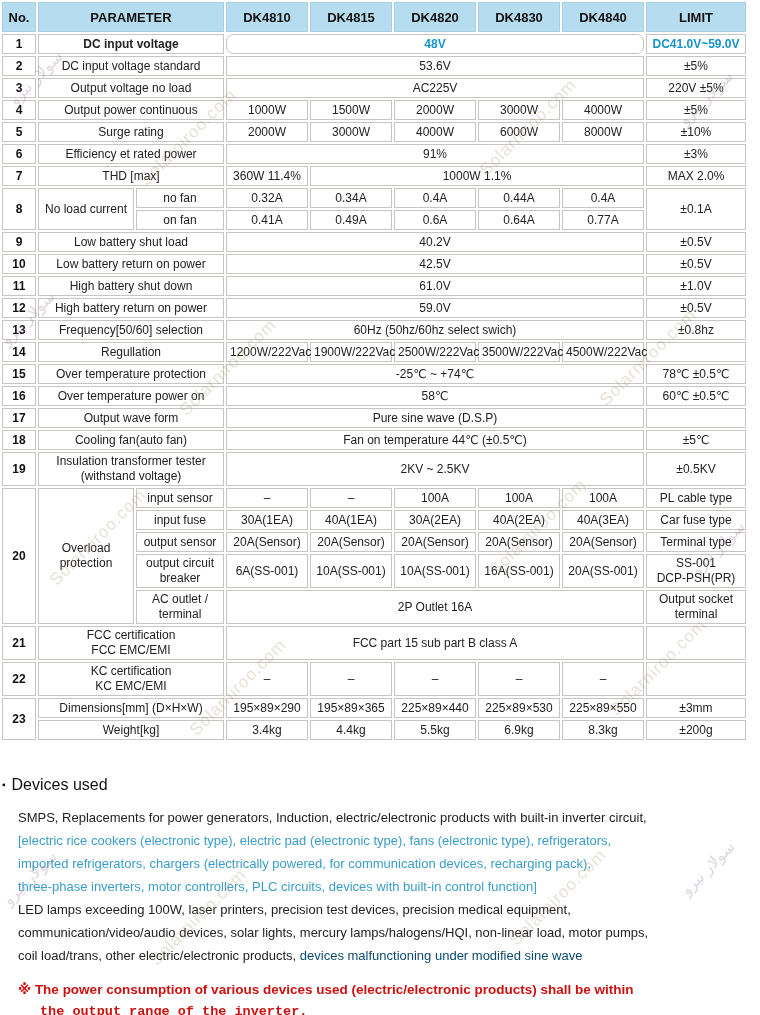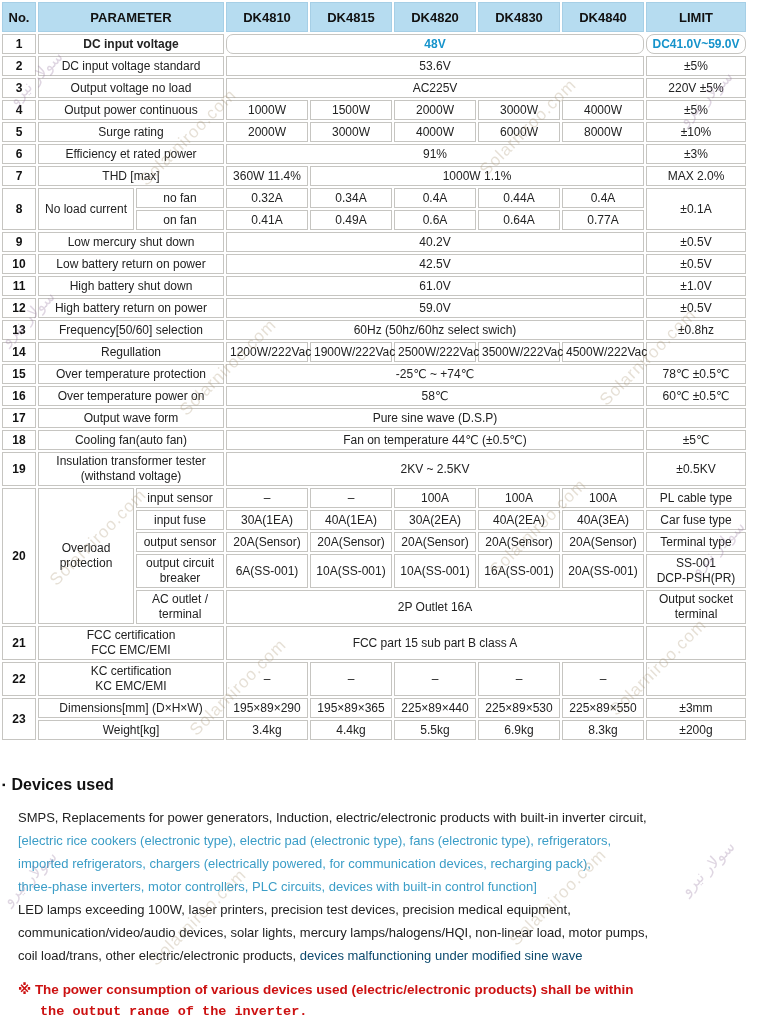--- a/index.html
+++ b/index.html
@@ -27,24 +27,24 @@
     background:#ffffff;
   }
   td.no{background:#ffffff;font-weight:bold;color:#111;}
   td.param{background:#e9e8e4;text-align:left;padding-left:6px;color:#222;}
   td.sub{background:#e9e8e4;text-align:left;padding-left:6px;color:#222;}
   td.val{background:#ffffff;}
   td.limit{background:#ffffff;}
   td.pre{white-space:pre-line;line-height:14px;}
   .accent{color:#1593cb;font-weight:bold;}
   td.v-accent{background:#edf6fa;border-radius:7px;}
-  td.l-accent{background:#d8eff7;border-radius:8px;}
+  td.l-accent{background:#d8eff7;}
   
   .devices{margin:34px 0 0 0;padding:0 6px 0 2px;}
-  .devices-heading{font-size:16px;font-weight:bold;color:#111;margin:0 0 12px 0;}
+  .devices-heading{font-size:16px;font-weight:normal;color:#111;margin:0 0 12px 0;}
   .bullet-sq{font-size:10px;vertical-align:2px;margin-right:6px;color:#111;}
   .devices-body{font-size:13px;line-height:23px;color:#222;margin-left:16px;}
   .t-blue{color:#3b9dc7;}
   .t-green{color:#0c4a6e;}
   .warning{font-size:13.5px;line-height:22px;font-weight:bold;color:#cc1111;margin-left:16px;margin-top:12px;}
   .warning .indent{margin-left:22px;font-family:Liberation Mono, monospace;}
   
   .wm-layer{position:absolute;left:0;top:0;width:760px;height:1015px;pointer-events:none;z-index:5;}
   .wm{position:absolute;transform:rotate(-45deg);transform-origin:left bottom;
       font-size:17px;letter-spacing:1px;white-space:nowrap;}
@@ -152,21 +152,21 @@
     <td class="sub">on fan</td>
     <td class="val">0.41A</td>
     <td class="val">0.49A</td>
     <td class="val">0.6A</td>
     <td class="val">0.64A</td>
     <td class="val">0.77A</td>
   </tr>
 
   <tr>
     <td class="no">9</td>
-    <td colspan="2" class="param">Low mercury shut down</td>
+    <td colspan="2" class="param">Low battery shut load</td>
     <td colspan="5" class="val">40.2V</td>
     <td class="limit">±0.5V</td>
   </tr>
 
   <tr>
     <td class="no">10</td>
     <td colspan="2" class="param">Low battery return on power</td>
     <td colspan="5" class="val">42.5V</td>
     <td class="limit">±0.5V</td>
   </tr>

